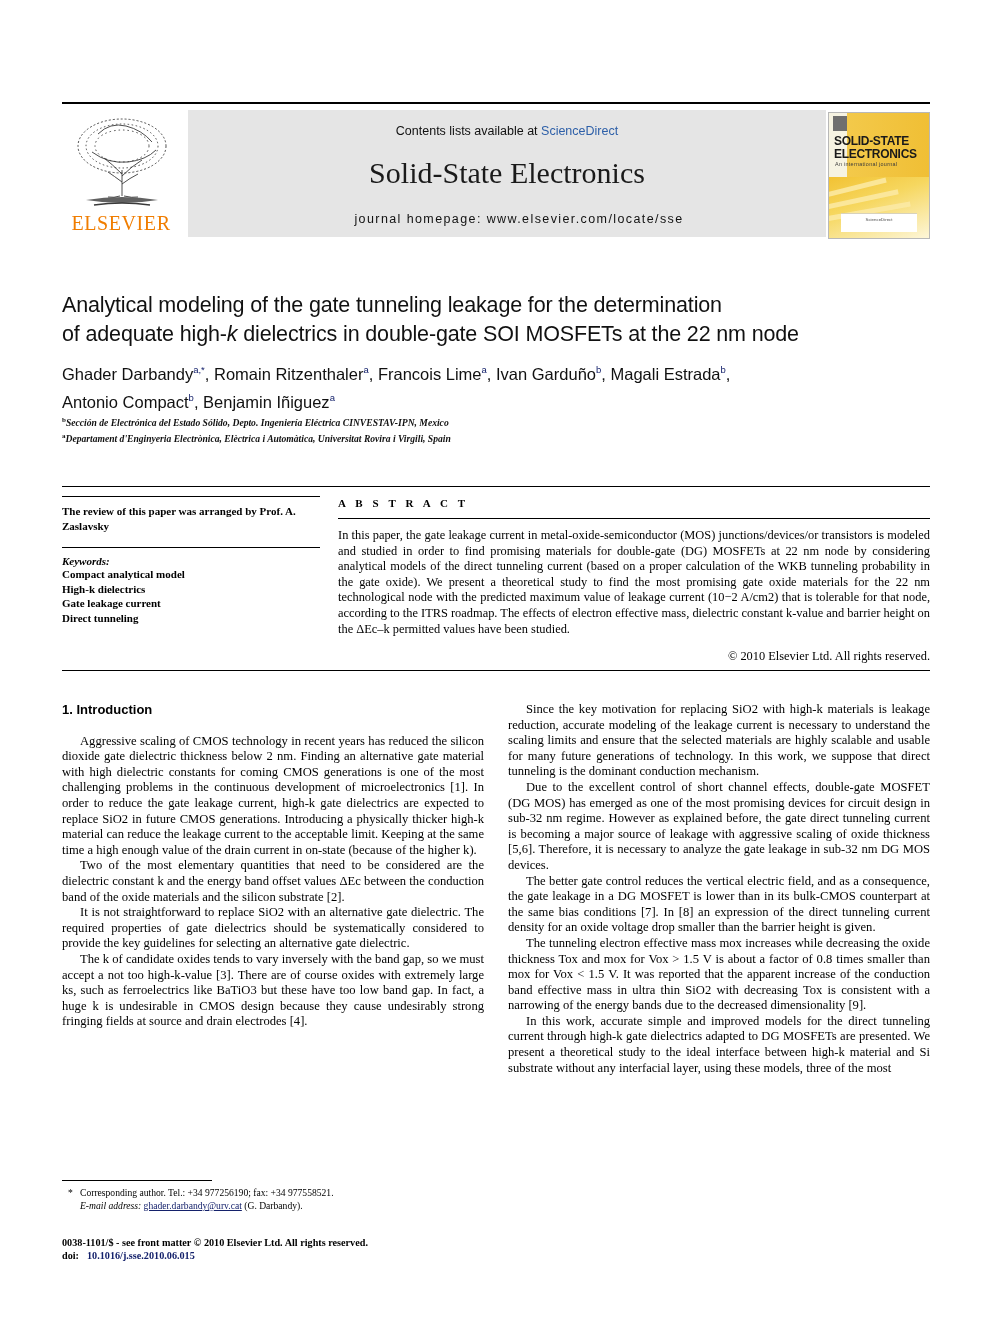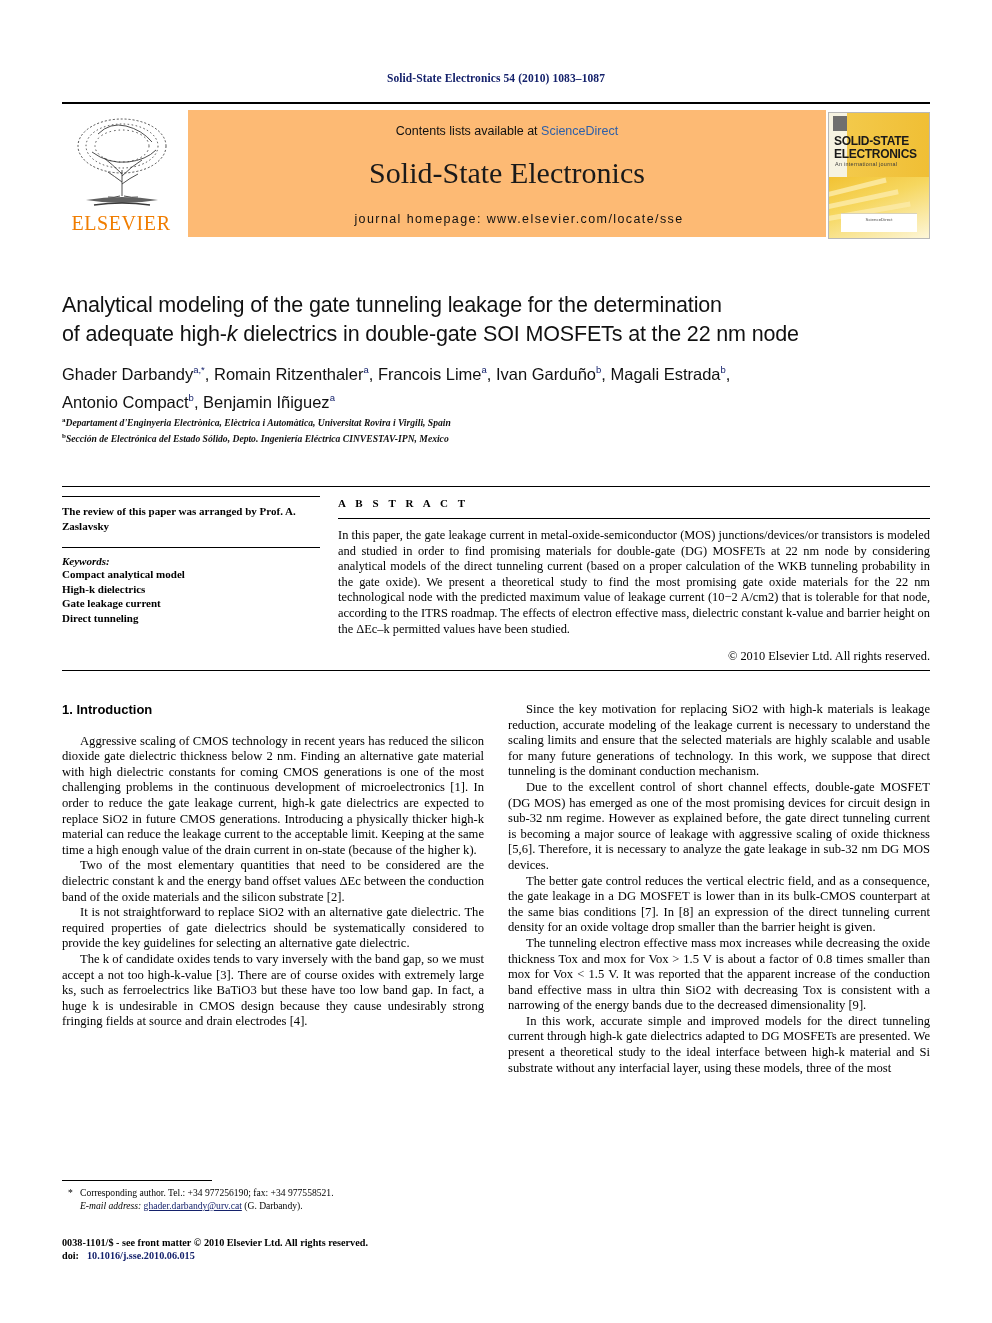--- a/index.html
+++ b/index.html
@@ -68,21 +68,21 @@
     font-family: "Liberation Serif", serif;
     font-size: 20px;
     font-weight: 400;
     letter-spacing: .6px;
     color: #f07d00;
   }
   .banner {
     position: absolute;
     left: 126px; top: 0;
     width: 638px; height: 127px;
-    background: #fdba74;
+    background: #e5e5e5;
   }
   .banner-line1 {
     position: absolute;
     top: 14px; left: 0; width: 638px;
     text-align: center;
     font-family: "Liberation Sans", sans-serif;
     font-size: 12.5px;
     color: #111;
   }
   .sd-link { color: #2d5fa8; }
@@ -316,21 +316,20 @@
     font-size: 10.2px;
     line-height: 13px;
   }
   .doi-link { color: #14216b; margin-left: 8px; }
 </style>
 </head>
 <body>
 
 <div class="page">
 
-  <div class="runhead">Solid-State Electronics 54 (2010) 1083–1087</div>
 
   <div class="masthead">
     <div class="mast-inner">
 
       <div class="elsevier-logo">
         <svg class="tree-box" viewBox="0 0 108 98">
           <g stroke="#3a3a3a" stroke-width="0.9" fill="none">
             <ellipse cx="54" cy="34" rx="44" ry="27" stroke-dasharray="2 2"></ellipse>
             <ellipse cx="54" cy="34" rx="36" ry="22" stroke-dasharray="1.5 2.5"></ellipse>
             <ellipse cx="54" cy="34" rx="27" ry="16" stroke-dasharray="1.5 3"></ellipse>
@@ -384,22 +383,22 @@
     <span>Ghader Darbandy</span><sup>a,*</sup>,
     <span>Romain Ritzenthaler</span><sup>a</sup>,
     <span>Francois Lime</span><sup>a</sup>,
     <span>Ivan Garduño</span><sup>b</sup>,
     <span>Magali Estrada</span><sup>b</sup>,<br>
     <span>Antonio Compact</span><sup>b</sup>,
     <span>Benjamin Iñiguez</span><sup>a</sup>
   </div>
 
   <div class="affils">
+    <div><sup>b</sup><span>Sección de Electrónica del Estado Sólido, Depto. Ingeniería Eléctrica CINVESTAV-IPN, Mexico</span></div>
     <div><sup>a</sup><span>Departament d'Enginyeria Electrònica, Elèctrica i Automàtica, Universitat Rovira i Virgili, Spain</span></div>
-    <div><sup>b</sup><span>Sección de Electrónica del Estado Sólido, Depto. Ingeniería Eléctrica CINVESTAV-IPN, Mexico</span></div>
   </div>
 
   <div class="band">
 
     <div class="col-info">
       <div class="rule"></div>
       <div class="info-body">The review of this paper was arranged by Prof. A. Zaslavsky</div>
       <div class="rule" style="margin-top:14px;"></div>
       <div class="kw-head">Keywords:</div>
       <div class="kw-item">Compact analytical model</div>

